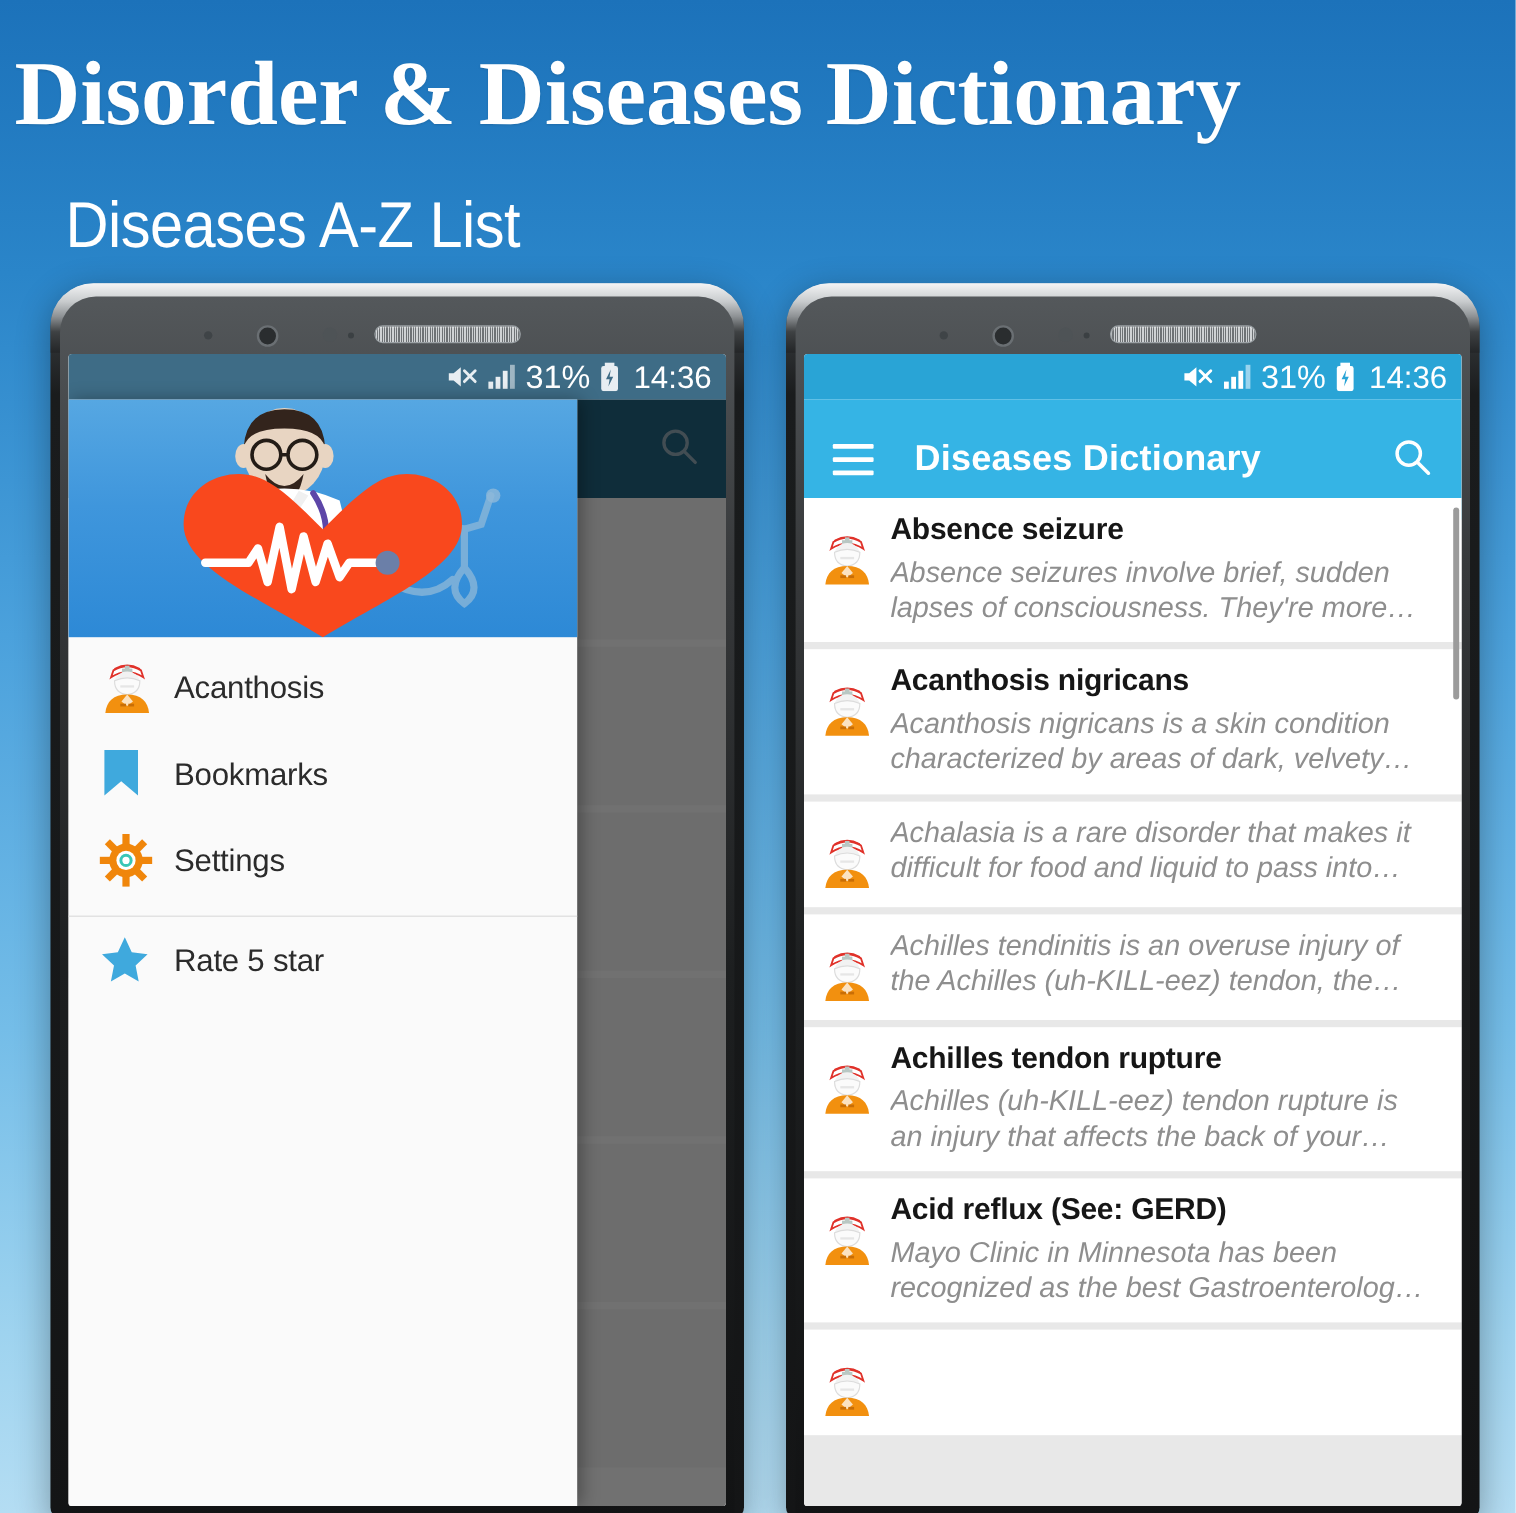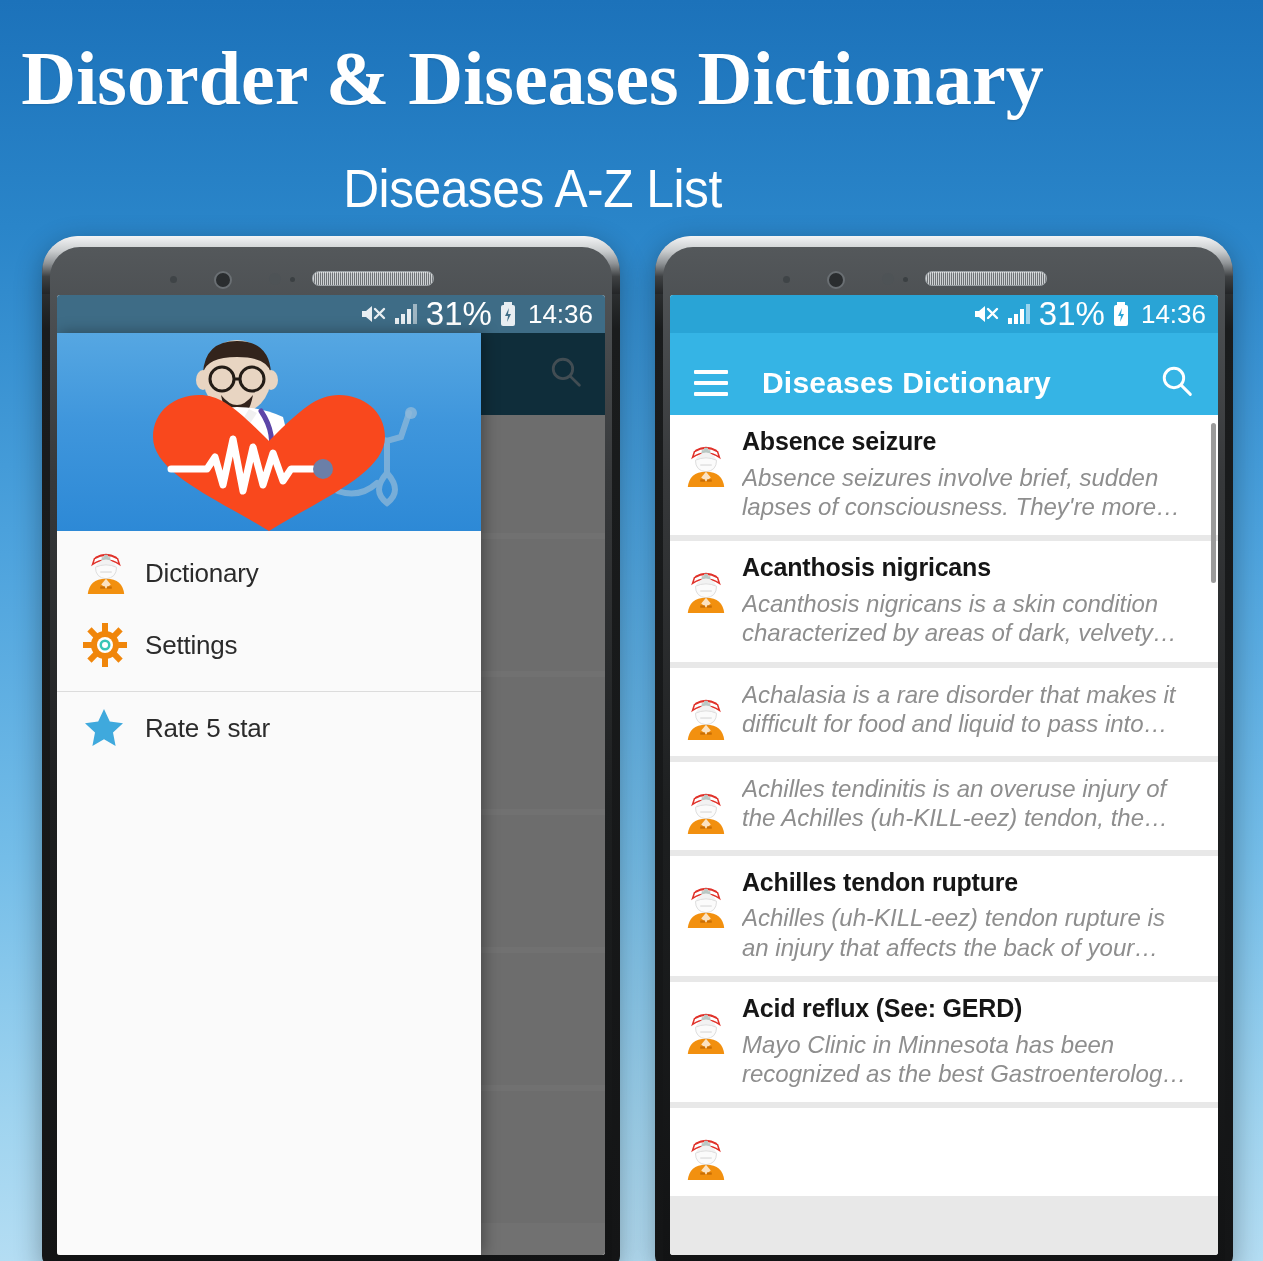--- a/index.html
+++ b/index.html
@@ -4,21 +4,21 @@
 <style>
   html,body{margin:0;padding:0;}
   body{
     width:1263px;height:1261px;overflow:hidden;
     font-family:"Liberation Sans",sans-serif;
     background:linear-gradient(180deg,#1c72ba 0%,#2a85c9 18%,#4ba1dc 42%,#74bde8 68%,#9ed3ef 88%,#b4ddf3 100%);
     position:relative;
   }
 
   
-  .hero{position:absolute;left:0;top:0;width:1065px;text-align:center;}
+  .hero{position:absolute;left:12px;top:0;width:1065px;}
   .hero-title{
     font-family:"Liberation Serif","DejaVu Serif",serif;
     font-weight:bold;color:#ffffff;font-size:76px;line-height:1;
     letter-spacing:0px;margin-top:40px;
     text-shadow:0 1px 2px rgba(0,0,0,.12);
   }
   .hero-sub{
     font-family:"Liberation Sans",sans-serif;
     font-weight:400;color:#ffffff;font-size:54px;line-height:1;
     margin-top:45px;letter-spacing:-0.5px;
@@ -55,21 +55,21 @@
   .screen{position:absolute;overflow:hidden;background:#ffffff;}
 
   
   .statusbar{
     position:absolute;left:0;top:0;width:100%;height:38px;
     display:flex;align-items:center;justify-content:flex-end;
     color:#ffffff;font-size:25px;gap:8px;padding-right:12px;box-sizing:border-box;
     font-family:"Liberation Sans",sans-serif;
   }
   .sb-icon{display:inline-block;vertical-align:middle;line-height:0;}
-  .sb-text{font-size:33px;letter-spacing:0px;text-align:center;}
+  .sb-text{font-size:27px;letter-spacing:0px;text-align:center;}
   .sb-time{font-size:26px;margin-left:4px;}
 
   
   .appbar{position:absolute;left:0;width:100%;display:flex;align-items:center;box-sizing:border-box;}
   .hamburger{width:34px;height:26px;display:flex;flex-direction:column;justify-content:space-between;cursor:pointer;}
   .hamburger span{display:block;height:4px;background:#fff;border-radius:1px;width:100%;}
   .appbar-title{color:#fff;font-size:30px;font-weight:bold;letter-spacing:0.2px;}
 
   
   .list{position:absolute;left:0;width:100%;background:#e8e8e8;overflow:hidden;}
@@ -349,21 +349,29 @@
                   <rect x="19.5" y="7.5" width="9" height="4" fill="#b9c7c3"></rect>
     <ellipse cx="24" cy="20" rx="11" ry="10" fill="#f2f2f2"></ellipse>
     <path d="M13 18 q11 -5 22 0 q0 11 -11 12 q-11 -1 -11 -12z" fill="#fbfbfb" stroke="#dcdcdc" stroke-width="1"></path>
     <rect x="18" y="22" width="12" height="2" fill="#e6e6e6"></rect>
     <path d="M24 30 C12 30 6 36 5 46 h38 C42 36 36 30 24 30z" fill="#f2900f"></path>
     <path d="M24 30 l-5 6 l5 4 l5 -4z" fill="#fdfdfd" opacity=".75"></path>
     <rect x="18" y="38" width="5" height="2.4" fill="#c96e05"></rect>
     <rect x="25" y="38" width="5" height="2.4" fill="#c96e05"></rect>
   </svg>
               </div>
-       <div class="ditem-label">Dictionary</div>
+       <div class="ditem-label">Acanthosis</div>
+            </div>
+            <div class="ditem">
+              <div class="ditem-ico">
+                <svg width="36" height="44" viewBox="0 0 36 44">
+    <path d="M4 2 h28 v38 l-14 -12 l-14 12z" fill="#3fa9dd"></path>
+  </svg>
+              </div>
+       <div class="ditem-label">Bookmarks</div>
             </div>
             <div class="ditem">
               <div class="ditem-ico">
                 <svg width="44" height="44" viewBox="0 0 44 44">
     <g fill="#f0860b">
       <circle cx="22" cy="22" r="14"></circle>
       <rect x="19" y="0" width="6" height="10" transform="rotate(0 22 22)"></rect>
                     <rect x="19" y="0" width="6" height="10" transform="rotate(45 22 22)"></rect>
                     <rect x="19" y="0" width="6" height="10" transform="rotate(90 22 22)"></rect>
                     <rect x="19" y="0" width="6" height="10" transform="rotate(135 22 22)"></rect>

